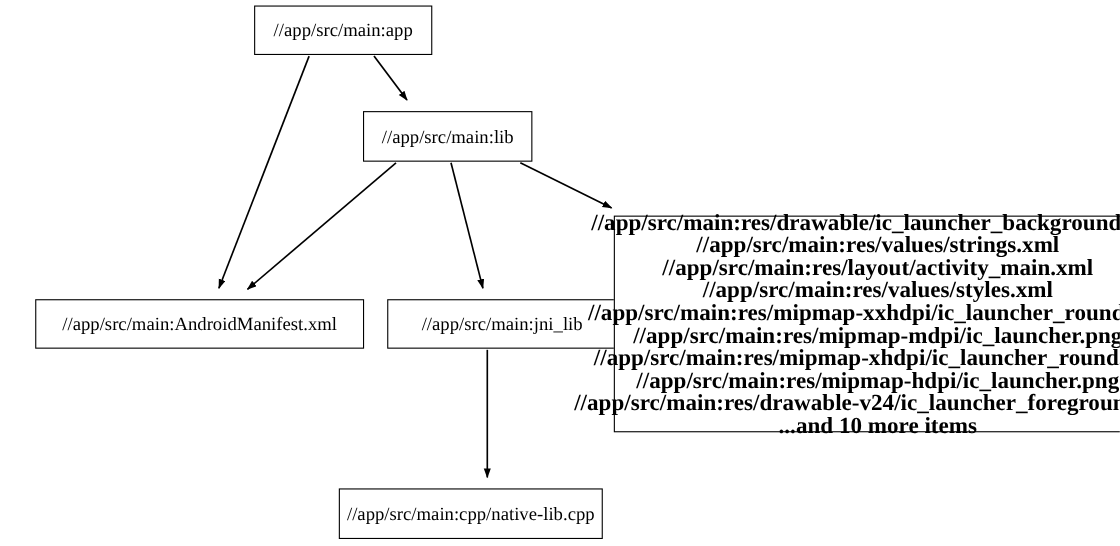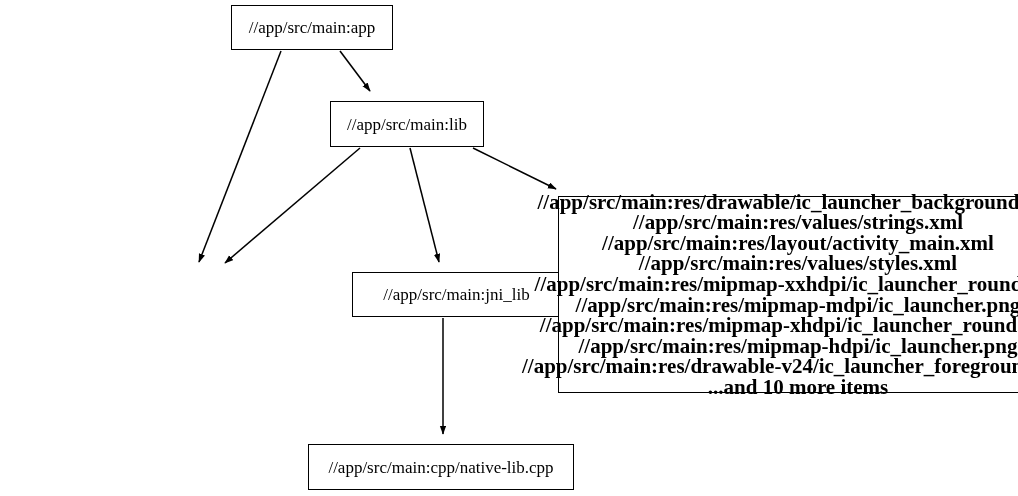--- a/index.html
+++ b/index.html
@@ -74,35 +74,38 @@
   </svg>
 
   <div class="node single-line" style="left: 203px; top: 5px; width: 162px; height: 45px;">
     <span class="node-label">//app/src/main:app</span>
   </div>
 
   <div class="node single-line" style="left: 302px; top: 101px; width: 154px; height: 46px; text-align: right;">
     <span class="node-label">//app/src/main:lib</span>
   </div>
 
+  <div class="node single-line" style="left: 4px; top: 272px; width: 299px; height: 45px;">
+    <span class="node-label">//app/src/main:AndroidManifest.xml</span>
+  </div>
 
   <div class="node single-line" style="left: 324px; top: 272px; width: 209px; height: 45px;">
     <span class="node-label">//app/src/main:jni_lib</span>
   </div>
 
   <div class="node multi-line" style="left: 530px; top: 196px; width: 480px; height: 197px;">
     <span class="node-label">//app/src/main:res/drawable/ic_launcher_background.xml
 //app/src/main:res/values/strings.xml
 //app/src/main:res/layout/activity_main.xml
 //app/src/main:res/values/styles.xml
 //app/src/main:res/mipmap-xxhdpi/ic_launcher_round.png
 //app/src/main:res/mipmap-mdpi/ic_launcher.png
 //app/src/main:res/mipmap-xhdpi/ic_launcher_round.png
 //app/src/main:res/mipmap-hdpi/ic_launcher.png
 //app/src/main:res/drawable-v24/ic_launcher_foreground.xml
 ...and 10 more items</span>
   </div>
 
-  <div class="node single-line" style="left: 280px; top: 444px; width: 266px; height: 46px;">
+  <div class="node single-line" style="left: 280px; top: 444px; width: 240px; height: 46px;">
     <span class="node-label">//app/src/main:cpp/native-lib.cpp</span>
   </div>
 
 </div>
 
 </body></html>

